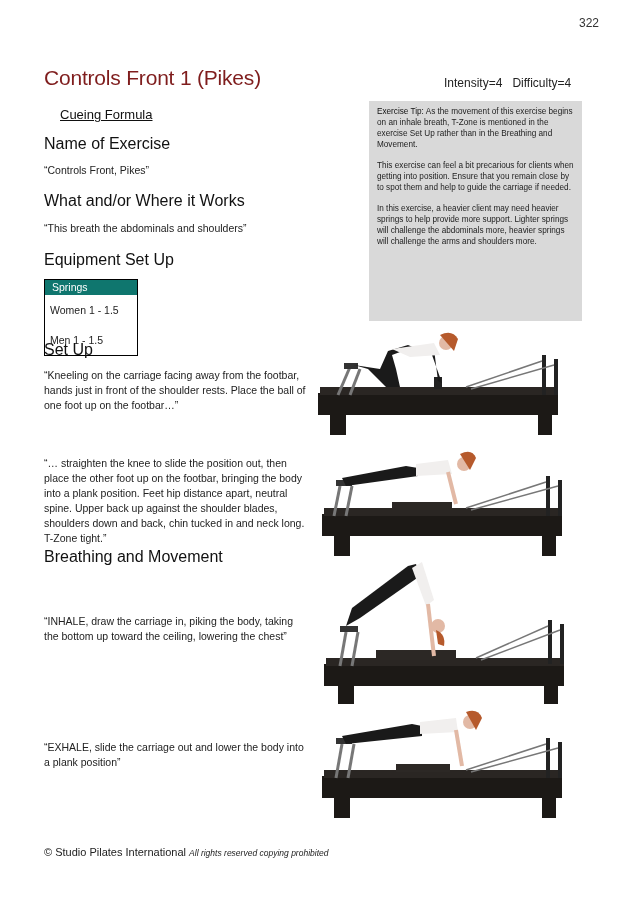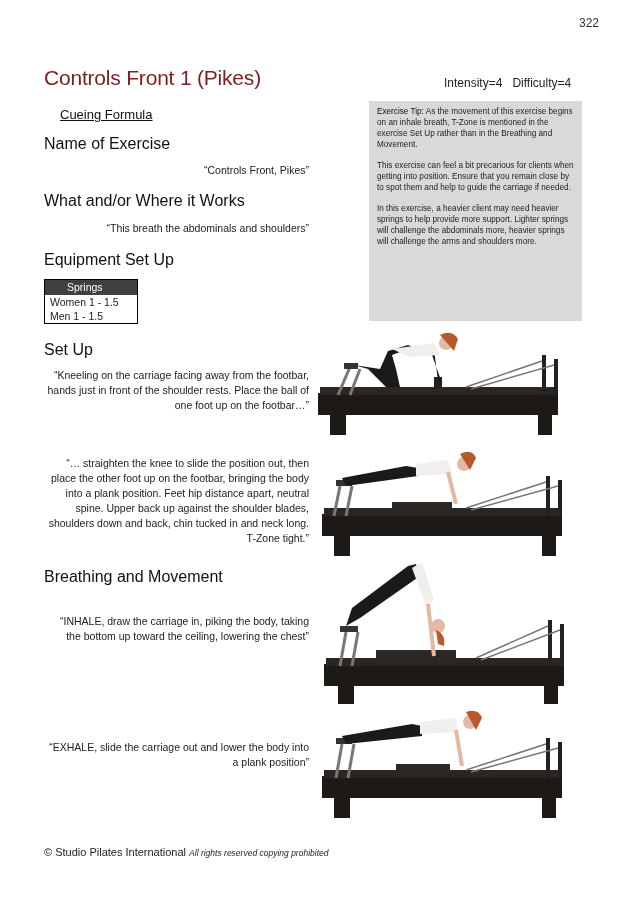--- a/index.html
+++ b/index.html
@@ -6,36 +6,36 @@
   body {
     width: 640px; height: 898px; position: relative; overflow: hidden;
     font-family: "Liberation Sans", "DejaVu Sans", sans-serif; color: #1e1e1e;
   }
   .abs { position: absolute; }
   .page-number { top: 16px; left: 579px; font-size: 12px; color: #333; }
   .title { top: 66px; left: 44px; font-size: 21px; color: #7f1d1d; letter-spacing: -0.2px; }
   .ratings { top: 76px; left: 444px; font-size: 12px; color: #222; white-space: pre; }
   .section-heading { top: 107px; left: 60px; font-size: 13px; text-decoration: underline; color: #111; font-weight: normal; }
   .label { font-size: 16px; color: #111; left: 44px; }
-  .quote { font-size: 10.5px; color: #222; left: 44px; line-height: 15px; width: 265px; text-align: right; }
+  .quote { font-size: 10.5px; color: #222; left: 44px; line-height: 15px; width: 265px; }
 
   .tip-box {
     top: 101px; left: 369px; width: 213px; height: 220px;
     background: #d9d9d9; padding: 6px 8px; box-sizing: border-box;
     font-size: 8.2px; line-height: 10.9px; color: #222;
   }
   .tip-box p { margin: 0 0 10.5px 0; }
   .tip-box .tip-label { font-weight: bold; font-weight: normal; color: #111; }
 
   .springs-table {
     top: 279px; left: 44px; width: 92px; border: 1px solid #000; font-size: 10.5px;
     border-collapse: collapse;
   }
-  .springs-table .head { background: #404040; color: #fff; padding: 1px 22px; height: 13px; line-height: 13px; }
-  .springs-table .row { padding: 0 5px; height: 14px; line-height: 14px; color: #222; }
+  .springs-table .head { background: #0f766e; color: #fff; padding: 1px 7px; height: 13px; line-height: 13px; }
+  .springs-table .row { padding: 8px 5px; height: 14px; line-height: 14px; color: #222; }
 
   .photo { left: 316px; width: 260px; }
   .photo svg { display: block; }
 
   .footer { top: 846px; left: 44px; font-size: 11px; color: #222; white-space: nowrap; }
   .footer .rights { font-style: italic; font-size: 8.5px; margin-top: 16px; }
 </style>
 </head>
 <body>
 
@@ -58,21 +58,21 @@
 <div class="abs springs-table">
   <div class="head">Springs</div>
   <div class="row">Women 1 - 1.5</div>
   <div class="row">Men 1 - 1.5</div>
 </div>
 
 <div class="abs label" style="top:341px">Set Up</div>
 <div class="abs quote" style="top:368px">“Kneeling on the carriage facing away from the footbar, hands just in front of the shoulder rests. Place the ball of one foot up on the footbar…”</div>
 <div class="abs quote" style="top:456px">“… straighten the knee to slide the position out, then place the other foot up on the footbar, bringing the body into a plank position. Feet hip distance apart, neutral spine. Upper back up against the shoulder blades, shoulders down and back, chin tucked in and neck long. T-Zone tight.”</div>
 
-<div class="abs label" style="top:568px">Breathing and Movement</div>
+<div class="abs label" style="top:548px">Breathing and Movement</div>
 <div class="abs quote" style="top:614px">“INHALE, draw the carriage in, piking the body, taking the bottom up toward the ceiling, lowering the chest”</div>
 <div class="abs quote" style="top:740px">“EXHALE, slide the carriage out and lower the body into a plank position”</div>
 
 <div class="abs tip-box">
   <p><span class="tip-label">Exercise Tip:</span><span> As the movement of this exercise begins on an inhale breath, T-Zone is mentioned in the exercise Set Up rather than in the Breathing and Movement.</span></p>
   <p>This exercise can feel a bit precarious for clients when getting into position. Ensure that you remain close by to spot them and help to guide the carriage if needed.</p>
   <p>In this exercise, a heavier client may need heavier springs to help provide more support. Lighter springs will challenge the abdominals more, heavier springs will challenge the arms and shoulders more.</p>
 </div>
 
 <div class="abs photo" style="top:325px">

